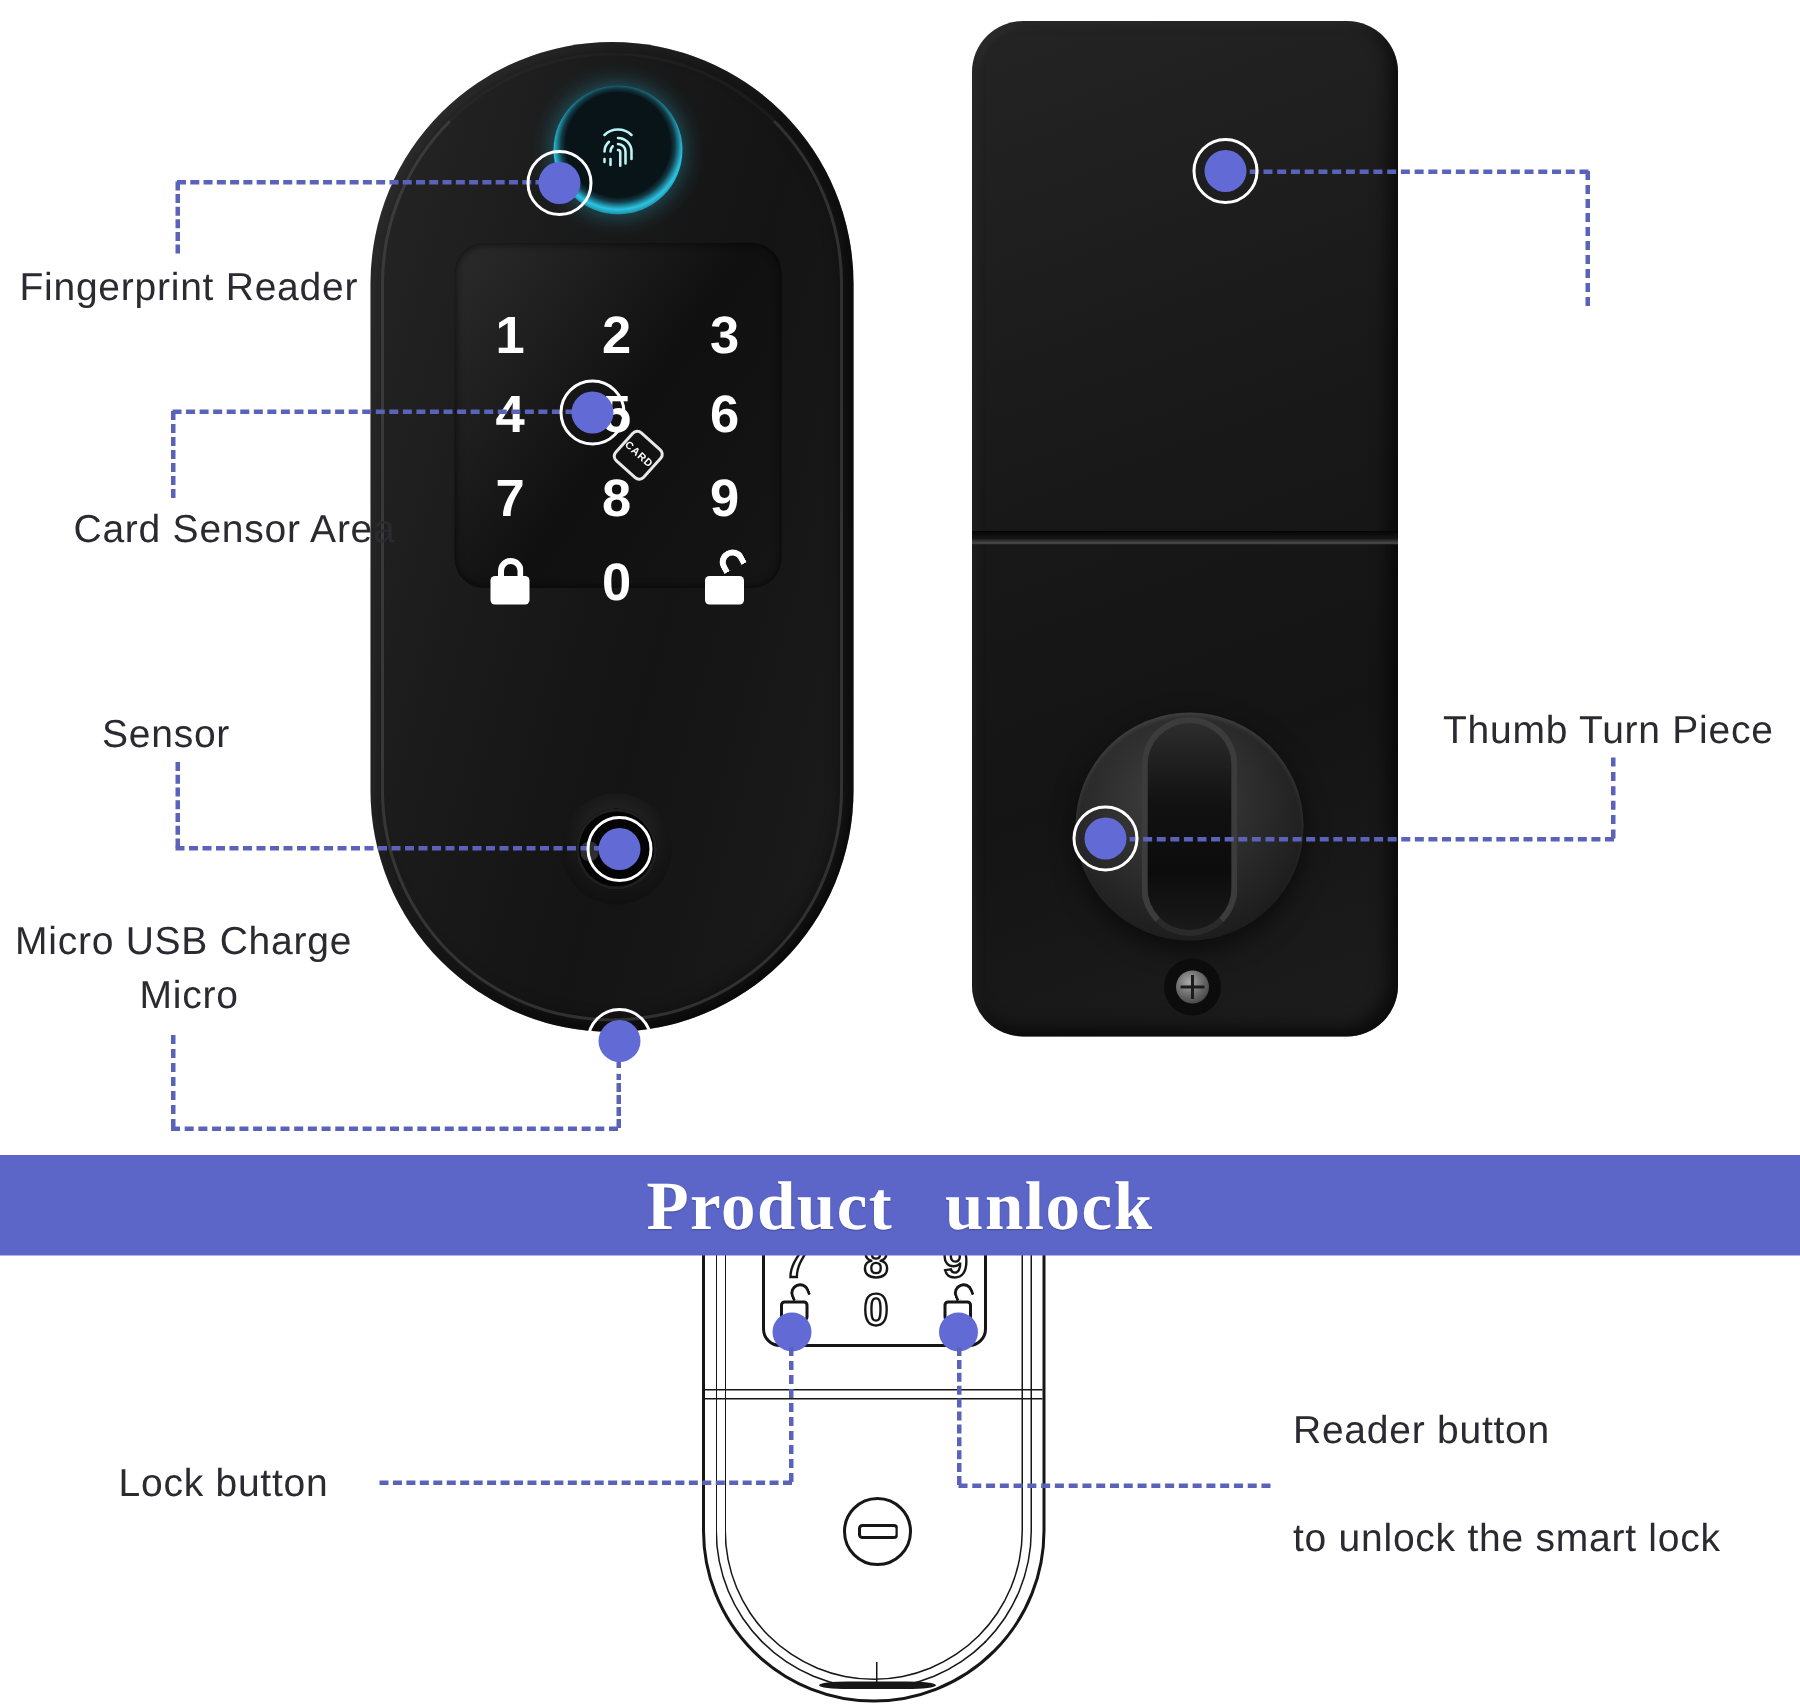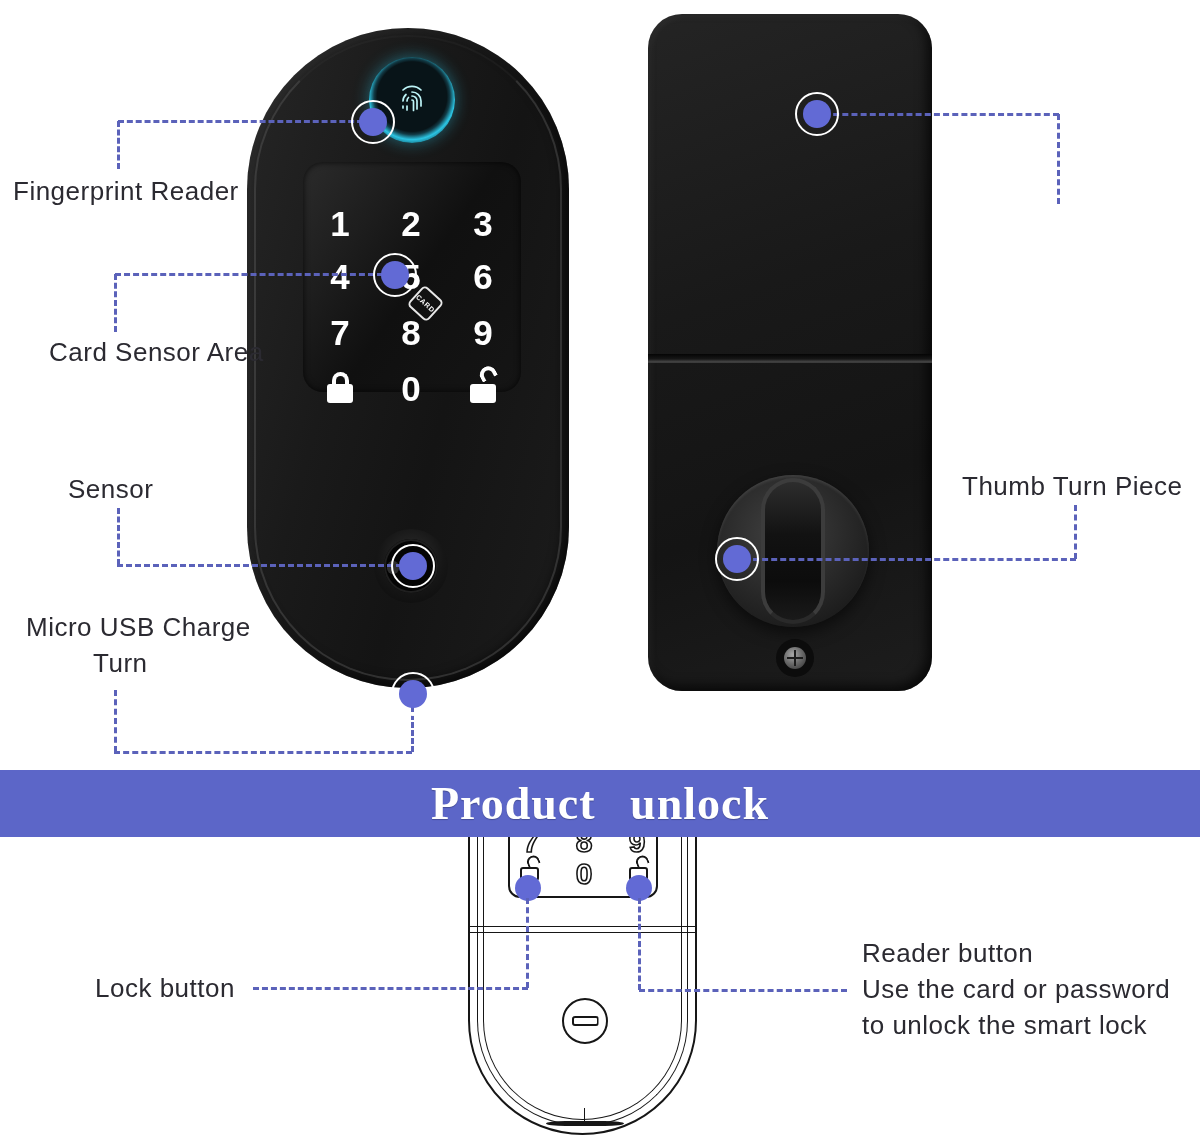--- a/index.html
+++ b/index.html
@@ -268,42 +268,41 @@
     <div class="hl" style="left:115px; top:273px; width:268px;"></div>
     <div class="vl" style="left:114px; top:274px; height:58px;"></div>
     <div class="dot ring" style="left:395px; top:275px;"></div>
     <span class="lbl" style="left:13px; top:337px;margin-left:36px;">Card Sensor Area</span>
 
     <span class="lbl" style="left:68px; top:474px;">Sensor</span>
     <div class="vl" style="left:117px; top:508px; height:57px;"></div>
     <div class="hl" style="left:117px; top:564px; width:285px;"></div>
     <div class="dot ring" style="left:413px; top:566px;"></div>
 
-    <span class="lbl" style="left:26px; top:612px;text-align:right;">Micro USB Charge</span>
-    <span class="lbl" style="left:93px; top:648px;">Turn</span>
+    <span class="lbl" style="left:10px; top:612px;text-align:right;">Micro USB Charge</span>
+    <span class="lbl" style="left:93px; top:648px;">Micro</span>
     <div class="vl" style="left:114px; top:690px; height:62px;"></div>
     <div class="hl" style="left:114px; top:751px; width:298px;"></div>
     <div class="vl" style="left:411px; top:706px; height:46px;"></div>
     <div class="dot ring" style="left:413px; top:694px;"></div>
 
     <div class="hl" style="left:824px; top:113px; width:235px;"></div>
     <div class="vl" style="left:1057px; top:114px; height:90px;"></div>
     <div class="dot ring" style="left:817px; top:114px;"></div>
 
     <span class="lbl" style="left:962px; top:471px;">Thumb Turn Piece</span>
     <div class="vl" style="left:1074px; top:505px; height:54px;"></div>
     <div class="hl" style="left:744px; top:558px; width:332px;"></div>
     <div class="dot ring" style="left:737px; top:559px;"></div>
 
     <div class="dot sm" style="left:528px; top:888px;"></div>
     <div class="vl" style="left:526px; top:898px; height:90px;"></div>
     <div class="hl" style="left:253px; top:987px; width:275px;"></div>
-    <span class="lbl" style="left:95px; top:973px;">Lock button</span>
+    <span class="lbl" style="left:79px; top:973px;">Lock button</span>
 
     <div class="dot sm" style="left:639px; top:888px;"></div>
     <div class="vl" style="left:638px; top:898px; height:92px;"></div>
     <div class="hl" style="left:639px; top:989px; width:208px;"></div>
     <span class="lbl" style="left:862px; top:938px;">Reader button</span>
-    <span class="lbl" style="left:862px; top:974px;">Use the card or password</span>
     <span class="lbl" style="left:862px; top:1010px;">to unlock the smart lock</span>
   </div>
 
 </div>
 
 </body></html>

